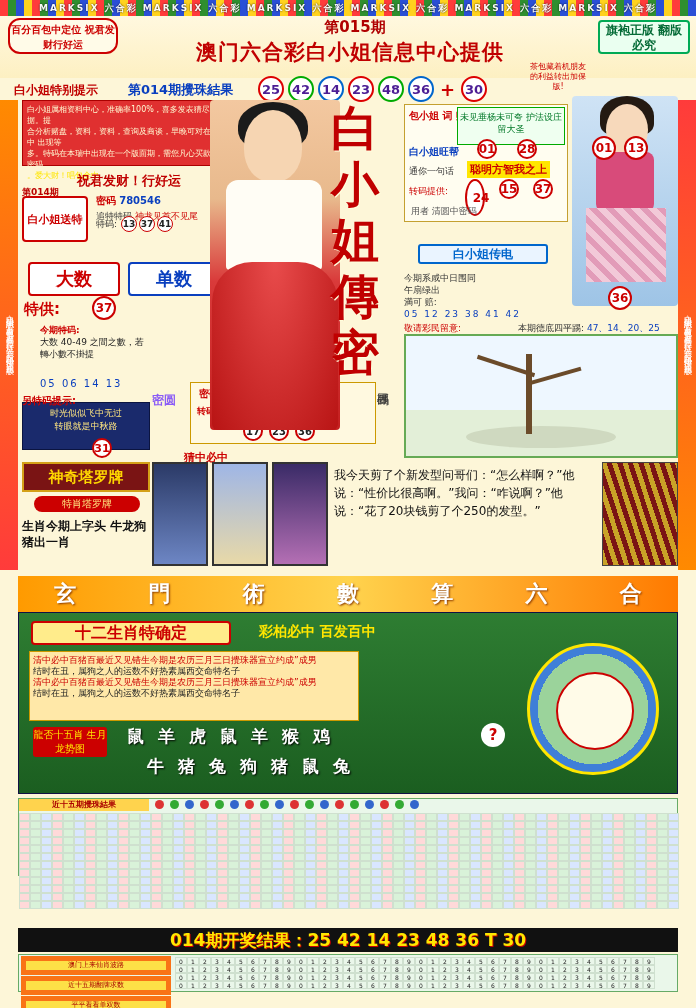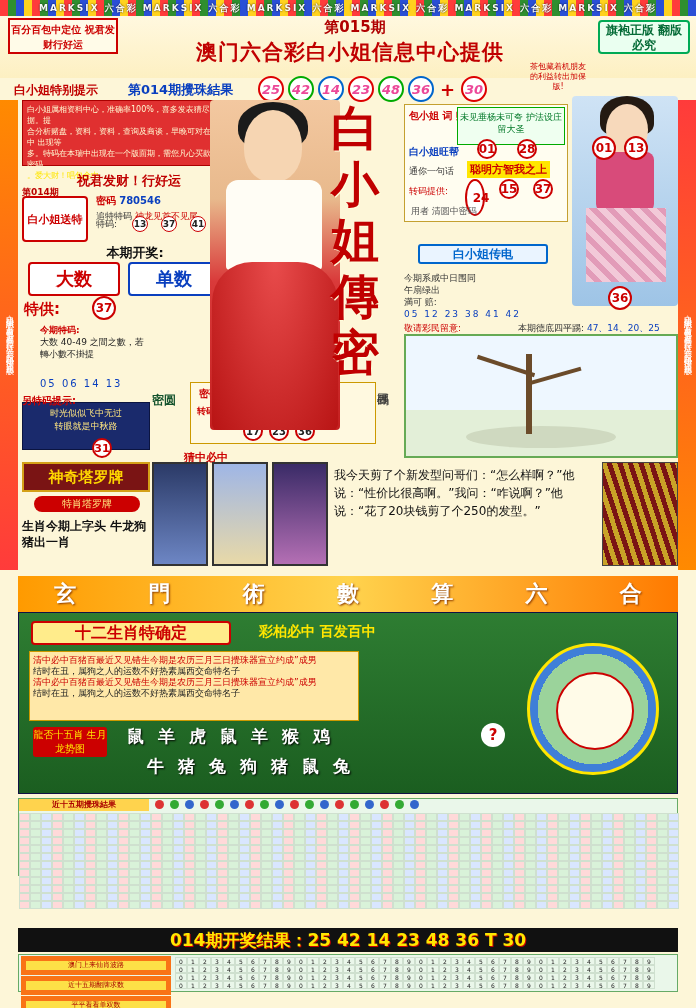--- a/index.html
+++ b/index.html
@@ -46,21 +46,21 @@
     position: absolute; left: 270px; top: 2px; width: 170px;
     text-align: center; font-size: 15px; font-weight: bold; color: #b00000;
   }
   .main-title {
     position: absolute; left: 130px; top: 22px; width: 440px;
     text-align: center; font-size: 21px; font-weight: bold; color: #c00000;
     letter-spacing: 1px;
   }
   .badge-left {
     position: absolute; left: 8px; top: 2px; width: 110px; height: 36px;
-    border: 2px solid #c00; border-radius: 0; background: #fffbe8;
+    border: 2px solid #c00; border-radius: 12px; background: #fffbe8;
     color: #c00; font-size: 10px; line-height: 15px; text-align: center;
     padding-top: 2px; font-weight: bold;
   }
   .badge-right {
     position: absolute; right: 6px; top: 4px; width: 92px; height: 34px;
     border: 2px solid #0a5; border-radius: 4px; background: #eafff0;
     color: #046b36; font-size: 12px; line-height: 15px; text-align: center;
     font-weight: bold; padding-top: 1px;
   }
 
@@ -73,22 +73,22 @@
     color: #c00000; font-weight: bold;
   }
   .res-label {
     position: absolute; left: 128px; top: 7px; font-size: 13px;
     color: #0a3fbf; font-weight: bold;
   }
   .balls { position: absolute; left: 258px; top: 2px; display: flex; align-items: center; gap: 4px; }
   .ball {
     width: 26px; height: 26px; border-radius: 50%;
     border: 2px solid #d00; background: #fff;
-    color: #ec4899; font-size: 13px; font-weight: bold;
-    display: flex; align-items: center; justify-content: center; font-style: italic;
+    color: #4c1d95; font-size: 13px; font-weight: bold;
+    display: flex; align-items: center; justify-content: center;
   }
   .ball.g { border-color: #0a0; }
   .ball.b { border-color: #06c; }
   .plus { font-size: 18px; font-weight: bold; color: #c00; margin: 0 2px; }
 
   
   .vbanner {
     position: absolute; left: 0; top: 100px; width: 18px; height: 470px;
     background: linear-gradient(#ff8a00, #ff3b3b);
     color: #fff; font-size: 8px; writing-mode: vertical-rl;
@@ -127,21 +127,21 @@
   }
   .qihao {
     position: absolute; left: 22px; top: 186px; font-size: 9px; color: #b00; font-weight: bold;
   }
   .mima-row {
     position: absolute; left: 96px; top: 194px; width: 150px;
     font-size: 10px; color: #333;
   }
   .mima-row b { color: #c00; }
   .mima-num { color: #0a3fbf; font-weight: bold; }
-  .tema-balls { position: absolute; left: 96px; top: 216px; display: flex; gap: 13px; align-items: center; justify-content: space-between; }
+  .tema-balls { position: absolute; left: 96px; top: 216px; display: flex; gap: 2px; align-items: center; justify-content: space-between; }
   .tema-balls .lbl { font-size: 9px; color: #333; margin-right: 2px; }
   .sball {
     width: 16px; height: 16px; border-radius: 50%; border: 1px solid #c00;
     background: #fff; font-size: 9px; font-weight: bold; color: #222;
     display: flex; align-items: center; justify-content: center;
   }
 
   .benqi {
     position: absolute; left: 40px; top: 244px; width: 190px; text-align: center;
     font-size: 13px; font-weight: bold; color: #111;
@@ -187,21 +187,21 @@
   
   .poem {
     position: absolute; left: 22px; top: 402px; width: 128px; height: 48px;
     background: #1a2a6c; border: 1px solid #0b1440; color: #ffe680;
     font-size: 9px; line-height: 13px; padding: 4px; text-align: center;
   }
 
   
   .mimi-title {
     position: absolute; left: 152px; top: 392px; font-size: 12px;
-    color: #14532d; font-weight: bold; font-family: Liberation Mono, monospace;
+    color: #8b5cf6; font-weight: bold; font-family: Liberation Mono, monospace;
   }
   .mimi-box {
     position: absolute; left: 190px; top: 382px; width: 186px; height: 62px;
     border: 1px solid #c90; background: #fff9e0;
   }
   .mimi-label { position: absolute; left: 8px; top: 4px; font-size: 10px; color: #c00; font-weight: bold; }
   .mimi-num {
     position: absolute; left: 66px; top: 2px; width: 80px; height: 16px;
     background: #ff66cc; color: #fff; font-size: 12px; font-weight: bold;
     display: flex; align-items: center; justify-content: center;
@@ -503,21 +503,20 @@
     </div>
   </div>
 
   <div class="tema-balls">
     <span class="lbl">特码:</span>
     <div class="sball">13</div>
     <div class="sball">37</div>
     <div class="sball">41</div>
   </div>
 
-  <div class="benqi">本期开奖:</div>
   <div class="two-box">
     <div class="bigbox">大数</div>
     <div class="bigbox v2">单数</div>
   </div>
 
   <div class="tegong">特供:</div>
   <div class="tegong-ball">37</div>
 
   <div class="jinqi">
     <div class="t">今期特码:</div>

